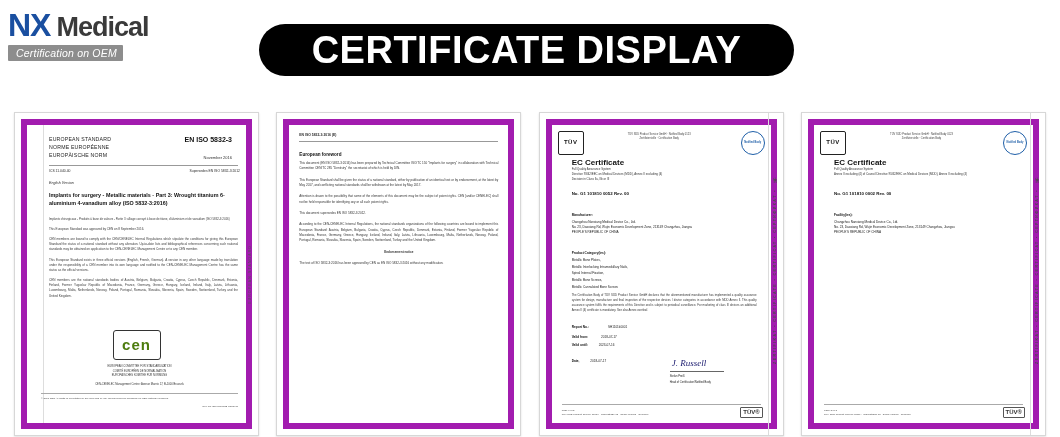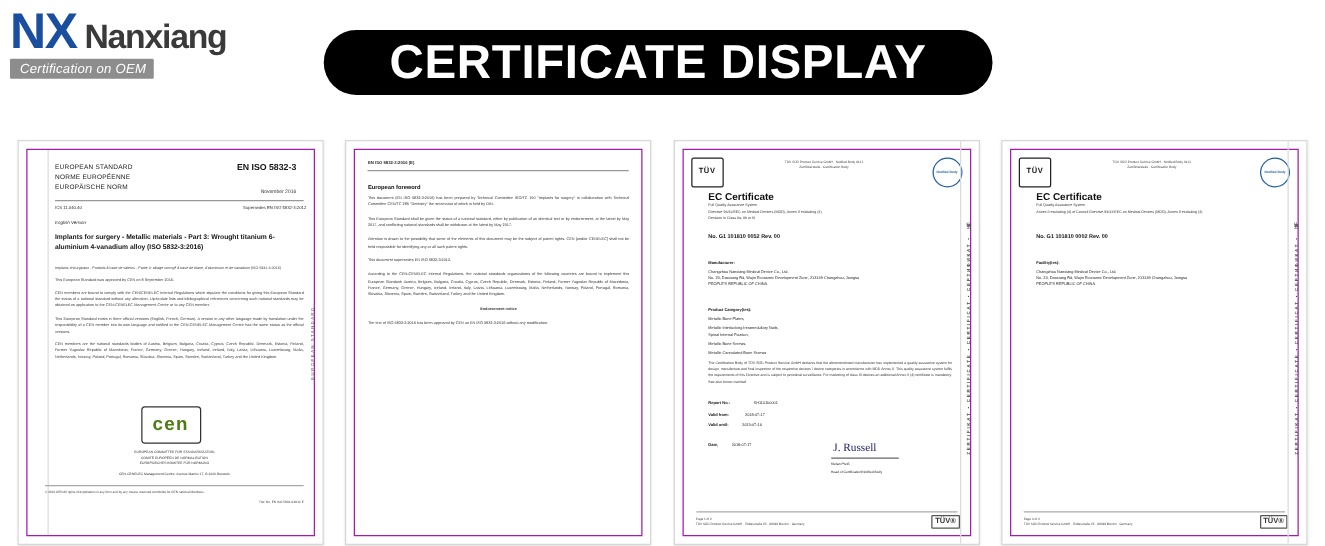--- a/index.html
+++ b/index.html
@@ -11,21 +11,21 @@
     position:relative;
   }
   
   .logo{
     position:absolute;left:8px;top:10px;width:175px;height:48px;
   }
   .logo-main{
     font-size:30px;font-weight:bold;letter-spacing:-1px;line-height:30px;
     color:#1a4fa0;white-space:nowrap;
   }
-  .logo-nx{color:#1a4fa0;font-size:40px;font-weight:bold;font-style:normal;}
+  .logo-nx{color:#1a4fa0;font-size:32px;font-weight:bold;font-style:normal;}
   .logo-medical{color:#3a3a3a;font-size:27px;font-weight:bold;margin-left:6px;}
   .logo-sub{
     margin-top:3px;
     background:#8d8d8d;color:#ffffff;font-size:10.5px;font-style:italic;
     padding:2px 6px 2px 8px;display:inline-block;letter-spacing:.2px;
     border-radius:1px;
   }
   
   .banner{
     position:absolute;left:259px;top:24px;width:535px;height:52px;
@@ -45,21 +45,21 @@
     display:flex;justify-content:space-between;padding:0 14px;box-sizing:border-box;
   }
   .cert{
     width:243px;height:322px;background:#ffffff;
     border:1px solid #d7d7d7;
     box-shadow:0 1px 2px rgba(0,0,0,.12);
     position:relative;overflow:hidden;
     font-size:3.1px;color:#2b2b2b;line-height:1.55;
   }
   .page{
-    position:absolute;inset:6px;background:#fff;border:1px solid #a21caf;
+    position:absolute;inset:6px;background:#fff;border:6px solid #a21caf;
     overflow:hidden;
   }
   
   .c1-head{
     position:absolute;left:22px;top:10px;right:8px;
   }
   .c1-std{font-size:5.2px;line-height:8px;letter-spacing:.2px;color:#1d1d1d;}
   .c1-num{
     position:absolute;right:6px;top:0;font-size:7px;font-weight:bold;color:#111;
   }
@@ -110,21 +110,21 @@
   }
   .ec-title{position:absolute;left:20px;top:32px;font-size:8px;font-weight:bold;color:#111;}
   .ec-sub{position:absolute;left:20px;right:26px;top:42px;font-size:2.9px;line-height:1.7;color:#333;}
   .ec-certno{position:absolute;left:20px;top:66px;font-size:4.4px;font-weight:bold;color:#111;}
   .ec-rowlabel{font-size:3.2px;font-weight:bold;color:#111;}
   .ec-rowval{font-size:3.1px;color:#222;line-height:1.7;}
   .ec-block{position:absolute;left:20px;right:14px;}
   .ec-prod-list{margin:0;padding-left:0;list-style:none;}
   .ec-prod-list li{margin:0 0 1.5px 0;}
   .ec-note{font-size:2.8px;line-height:1.75;text-align:justify;color:#333;}
-  .ec-sign{position:absolute;left:120px;top:232px;font-size:9px;color:#1a1a6e;font-family:"Liberation Serif",serif;}
+  .ec-sign{position:absolute;left:120px;top:232px;font-size:9px;font-style:italic;color:#1a1a6e;font-family:"Liberation Serif",serif;}
   .ec-signline{position:absolute;left:118px;top:246px;width:54px;border-top:.6px solid #666;}
   .ec-footrule{position:absolute;left:10px;right:10px;bottom:18px;border-top:.6px solid #aaa;}
   .ec-foot{position:absolute;left:10px;right:28px;bottom:6px;font-size:2.5px;line-height:1.6;color:#444;}
   .ec-tuvfoot{
     position:absolute;right:8px;bottom:5px;font-size:6px;font-weight:bold;color:#333;
     border:.8px solid #555;padding:0 2px;border-radius:1px;
   }
   
   .vstrip{
     position:absolute;right:0;top:0;bottom:0;width:14px;
@@ -142,21 +142,21 @@
   .c1-vstrip span{
     writing-mode:vertical-rl;transform:rotate(180deg);
     font-size:3.4px;letter-spacing:1.2px;color:#555;white-space:nowrap;
   }
 </style>
 </head>
 <body>
 
 <div class="logo">
   <div class="logo-main">
-    <span class="logo-nx">NX</span><span class="logo-medical">Nanxiang</span>
+    <span class="logo-nx">NX</span><span class="logo-medical">Medical</span>
   </div>
   <div class="logo-sub">Certification on OEM</div>
 </div>
 
 <div class="banner">
   <span class="banner-text">CERTIFICATE DISPLAY</span>
 </div>
 
 <div class="cert-row">
 

